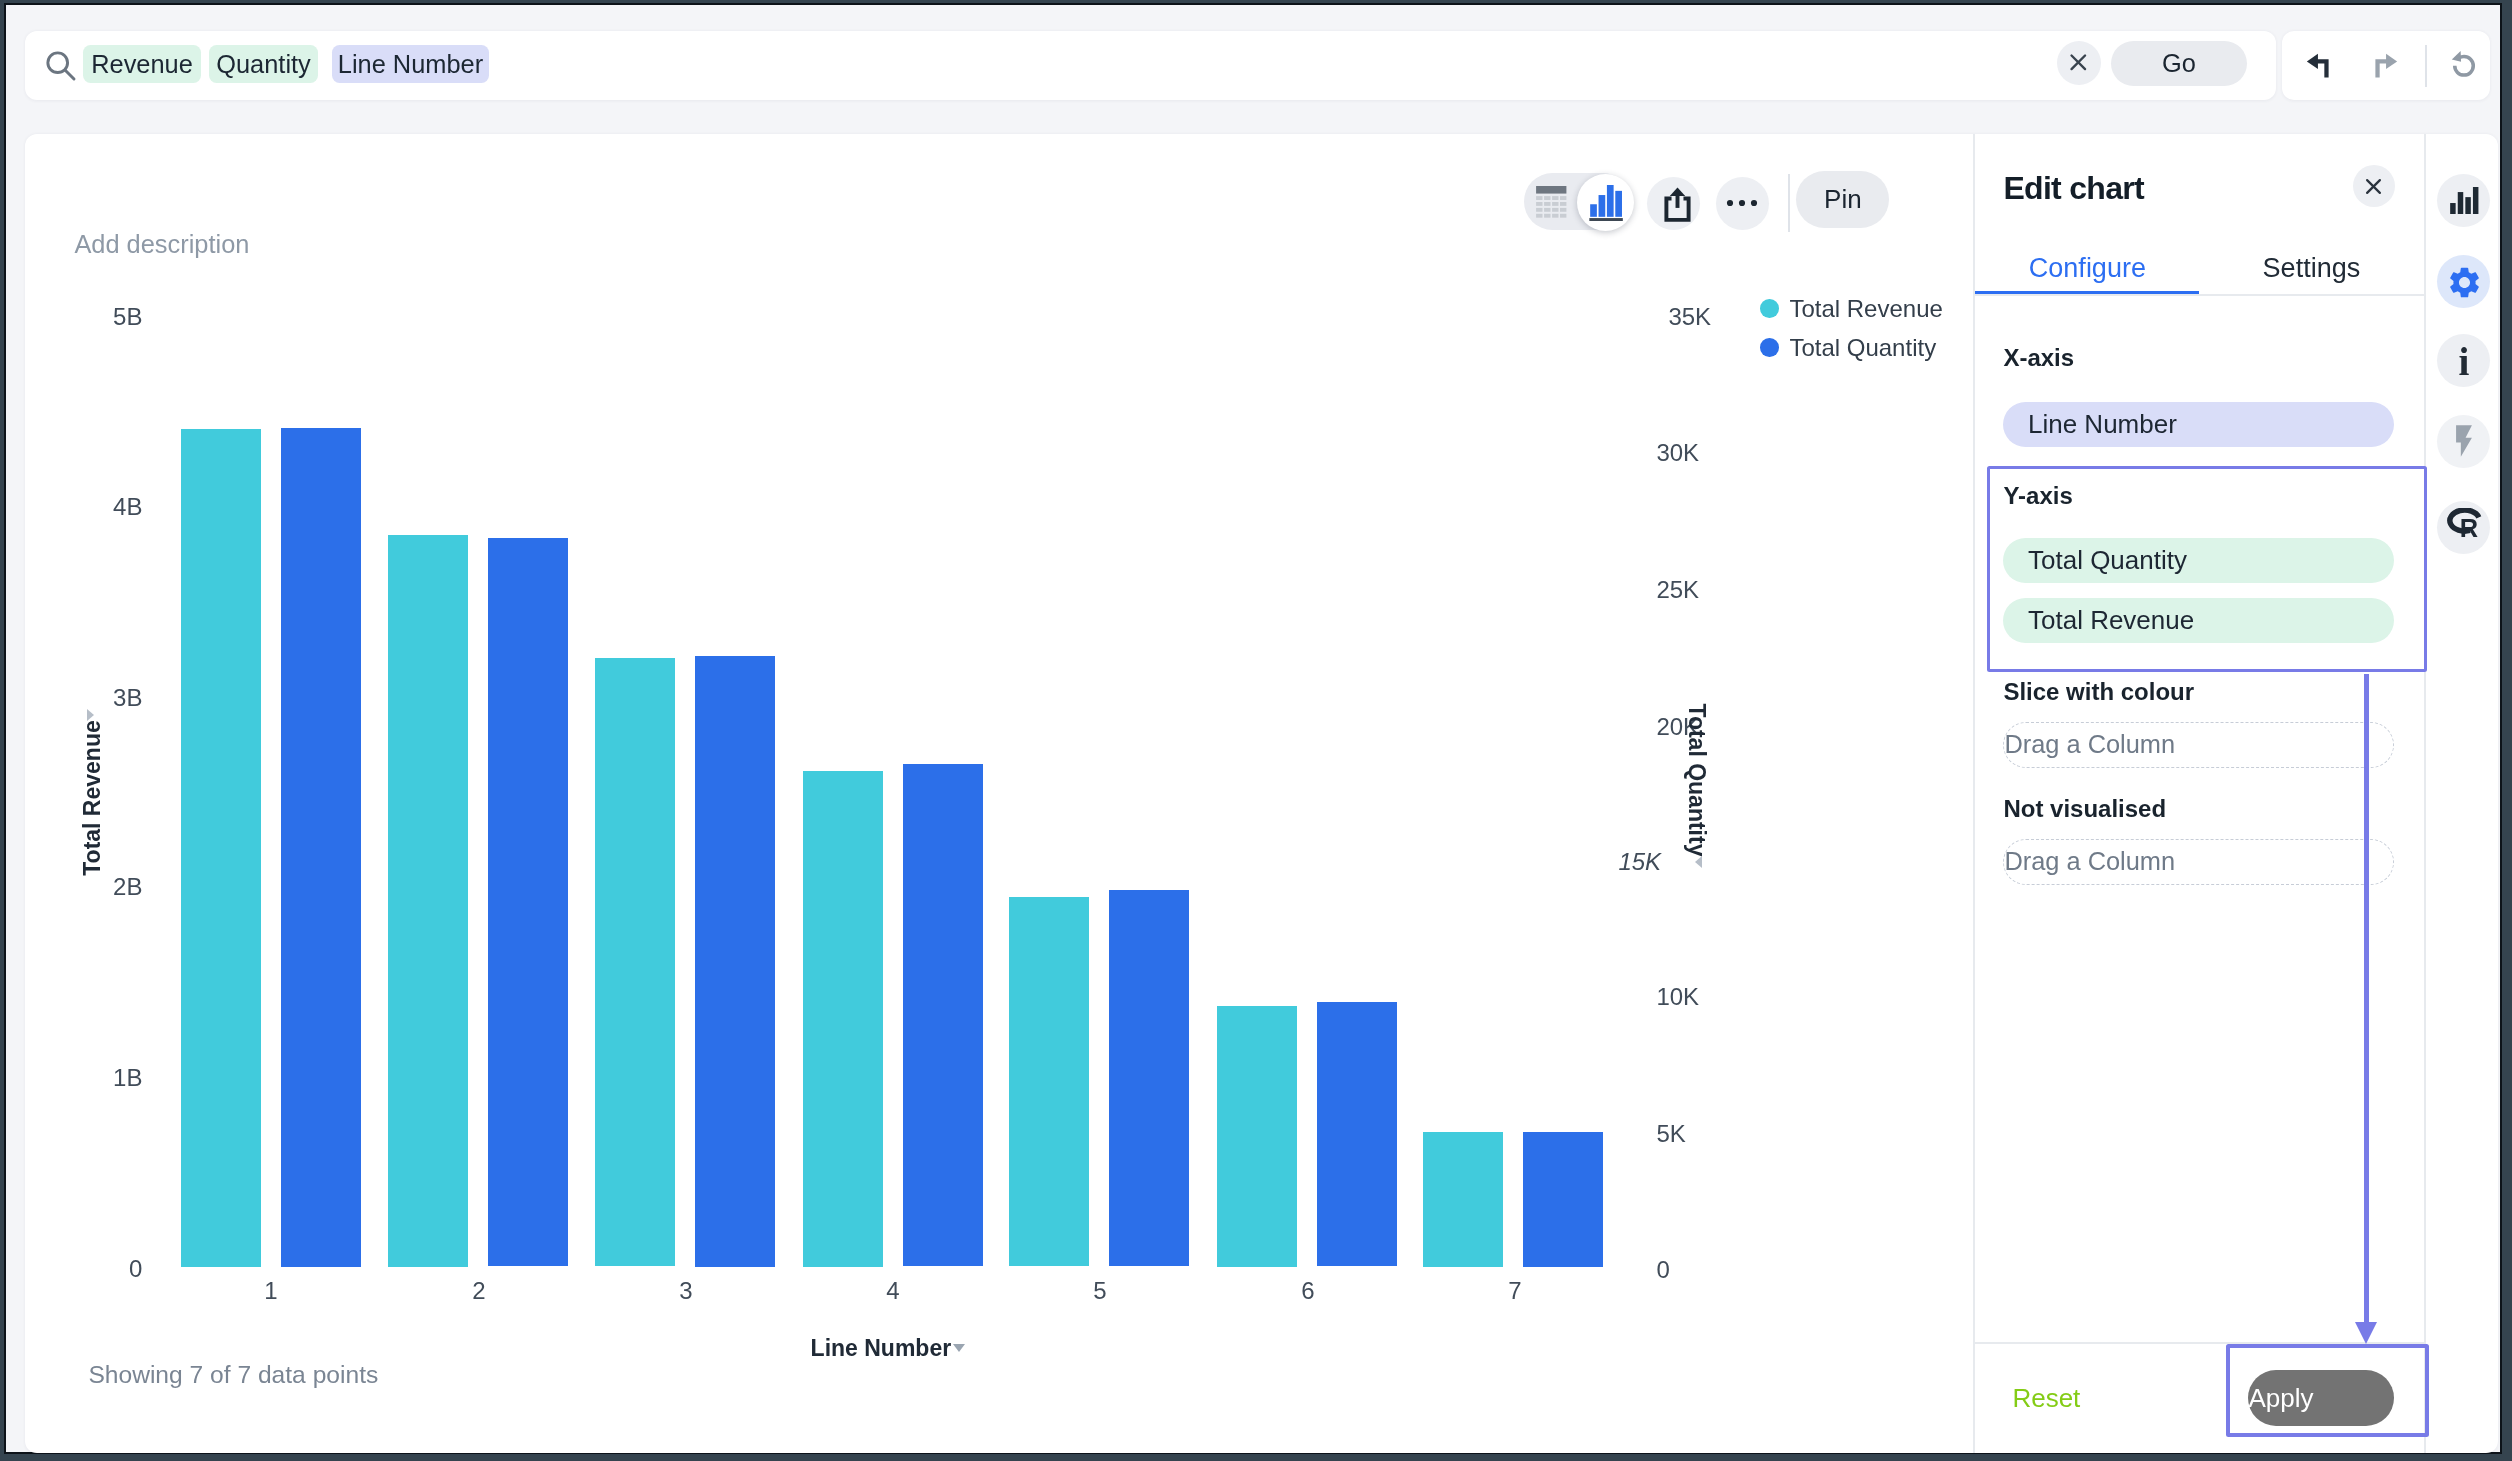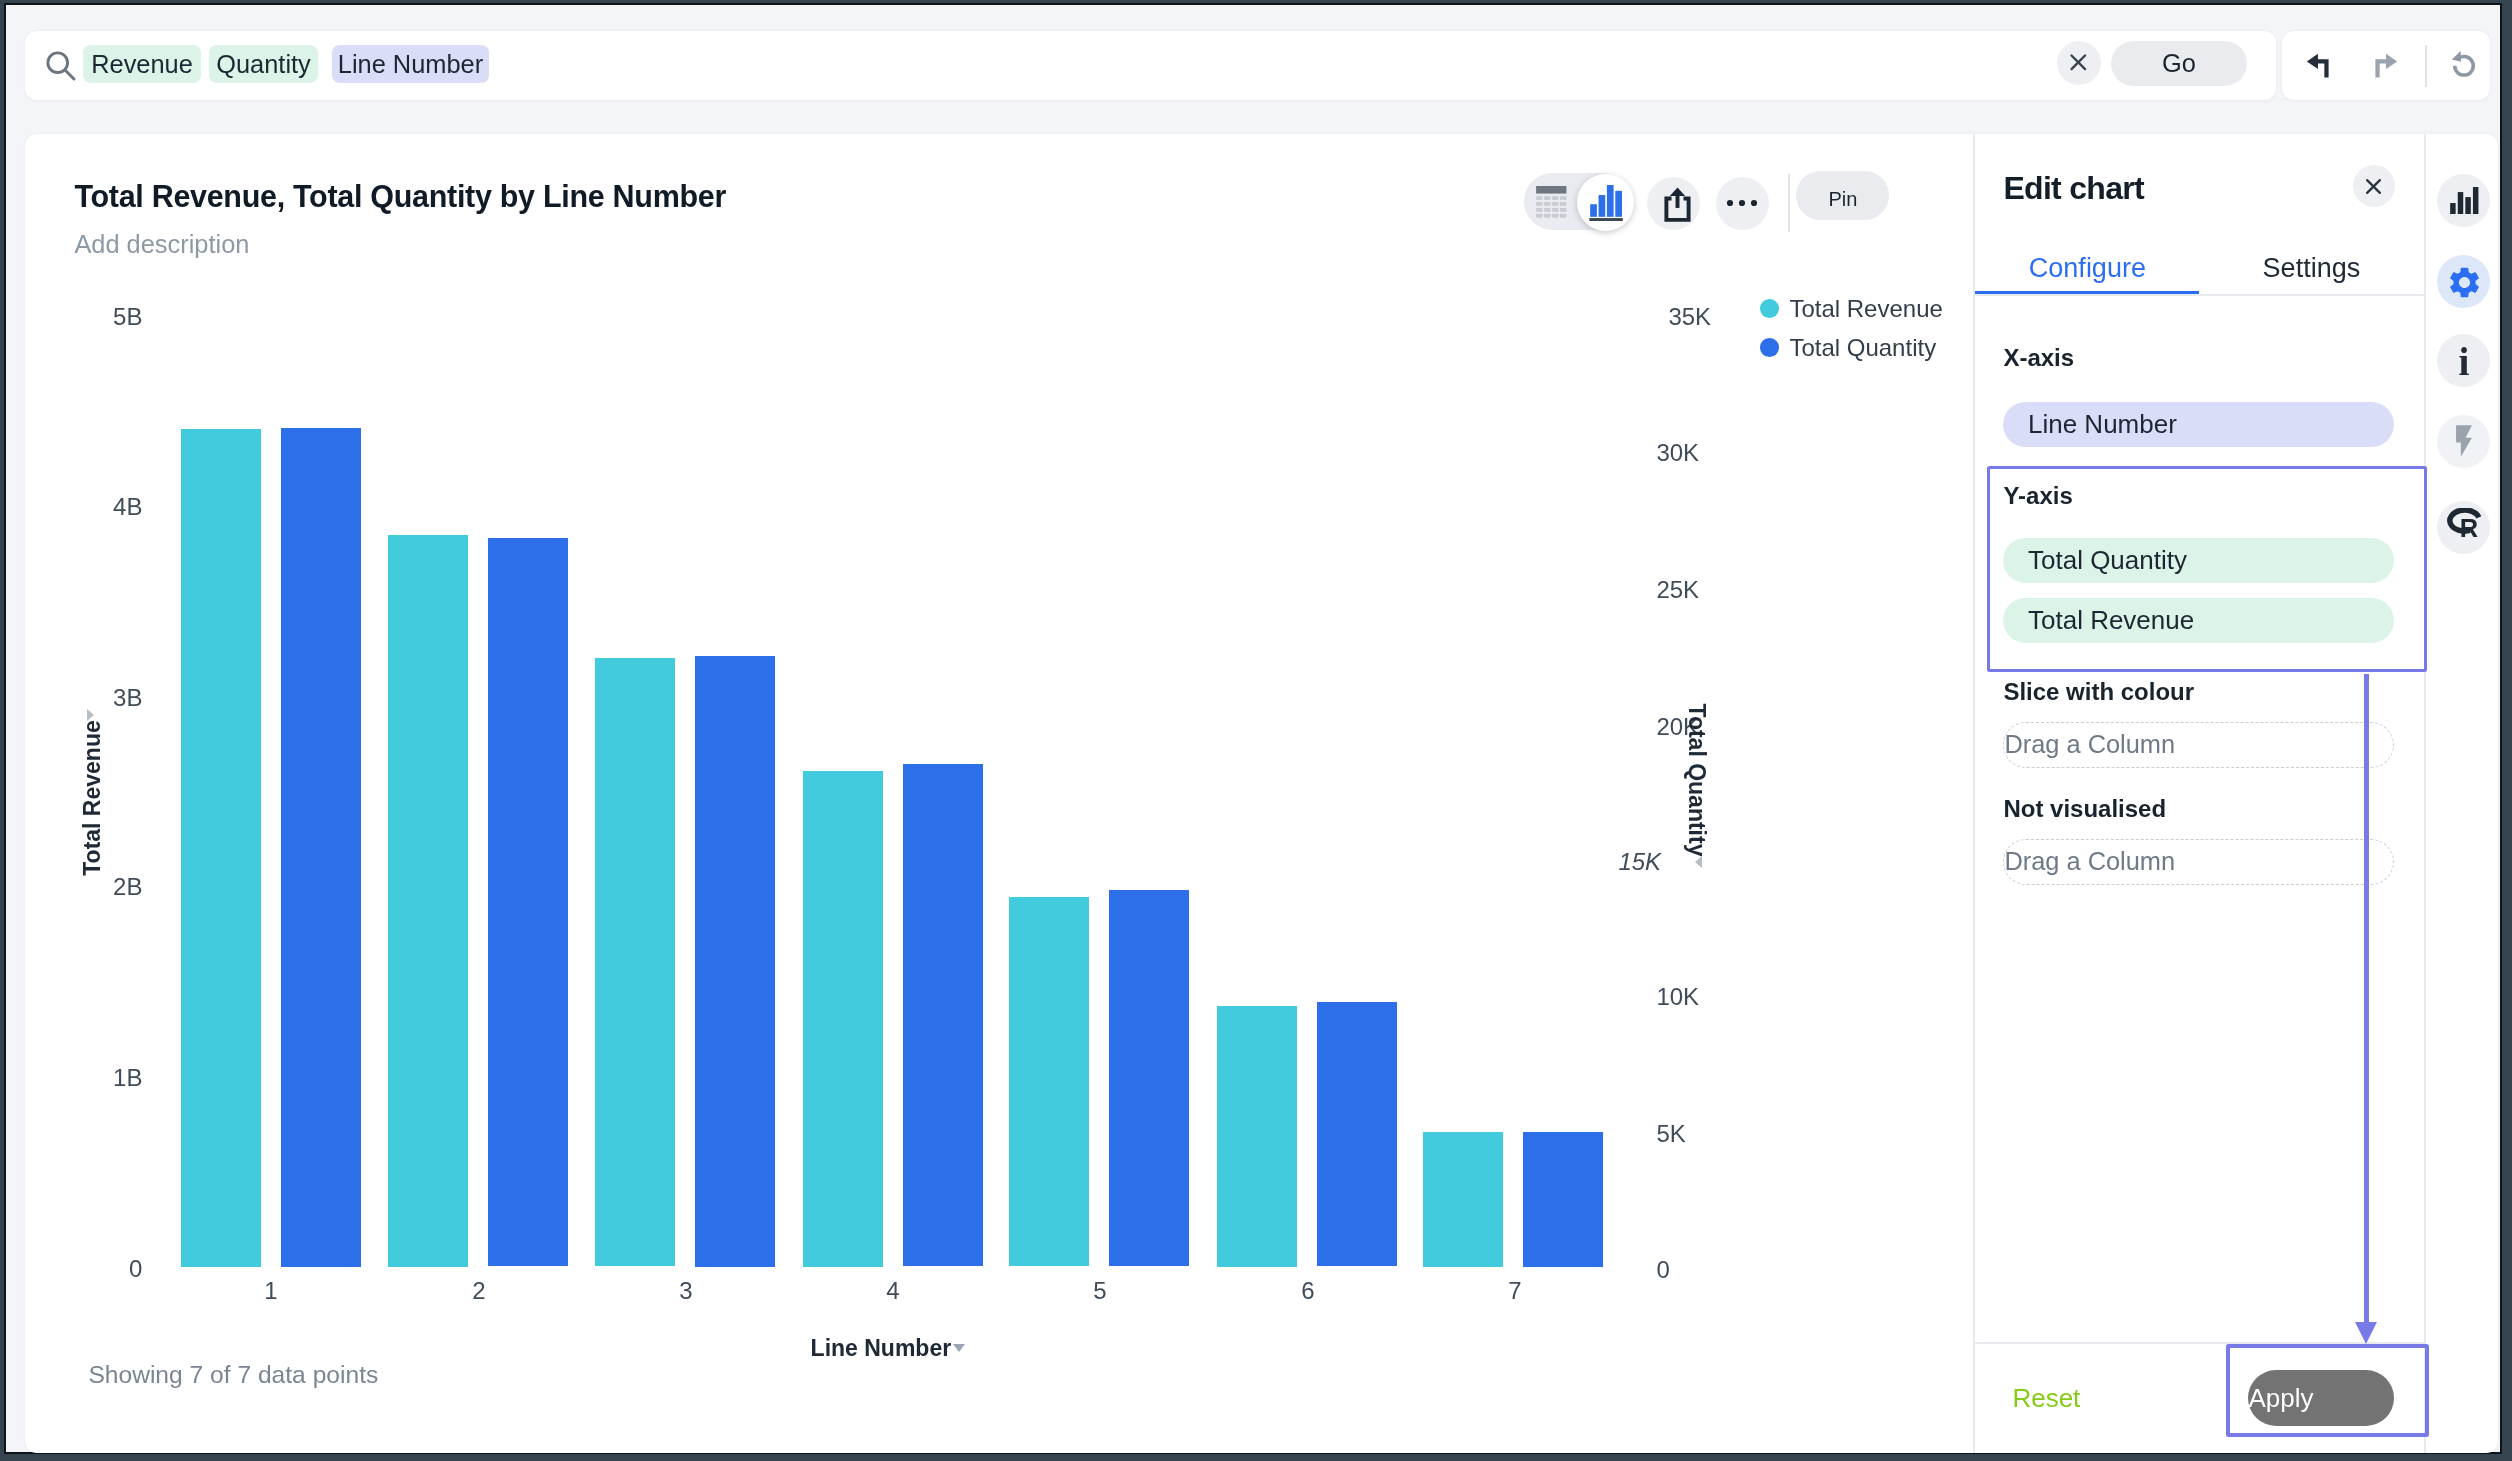--- a/index.html
+++ b/index.html
@@ -61,21 +61,20 @@
     <path d="M23 11 H10 V30" fill="none" stroke="#9aa3ad" stroke-width="5"></path>
   </svg>
 <div class="vdiv" style="left:2425px; top:45px; height:42px;"></div>
 <svg style="left:2448px; top:49px;" width="32" height="32" viewBox="0 0 38 38" fill="none">
     <circle cx="19" cy="20" r="11" stroke="#8f99a4" stroke-width="4.2" stroke-dasharray="58.5 10.6" stroke-dashoffset="-45.1"></circle>
     <polygon points="4.5,12.5 15,2.5 15.5,15" fill="#8f99a4"></polygon>
   </svg>
 
 <div class="card" id="maincard"></div>
 <div id="mc" class="abs" style="left:25.4px; top:134px; width:2473px; height:1319px;">
-  <div class="abs" style="left:49px; top:42px; font-size:30.5px; font-weight:bold; color:#111b26; line-height:41px; letter-spacing:-0.3px;">Total Revenue, Total Quantity by Line Number</div>
   <div class="abs" style="left:49px; top:95px; font-size:25.4px; color:#8e99a6; line-height:30.5px;">Add description</div>
 
   <div class="abs" style="left:1499px; top:39px; width:107px; height:57px; border-radius:29px; background:#e9ebf0;"></div>
   <svg style="left:1511px; top:52px;" width="30.5" height="32" viewBox="0 0 36 38">
       <rect x="0" y="0" width="36" height="9" fill="#6e7680"></rect>
       <g fill="#c9cdd3">
         <rect x="0" y="12" width="7.6" height="4.6"></rect>
         <rect x="9.5" y="12" width="7.6" height="4.6"></rect>
         <rect x="19" y="12" width="7.6" height="4.6"></rect>
         <rect x="28.4" y="12" width="7.6" height="4.6"></rect>
@@ -112,21 +111,21 @@
     </svg>
 
   <div class="circ" style="left:1691px; top:43px; width:53px; height:53px;"></div>
   <svg style="left:1699px; top:63px;" width="36" height="12" viewBox="0 0 42 14" fill="#1c2630">
       <circle cx="7" cy="7" r="3.6"></circle>
       <circle cx="21" cy="7" r="3.6"></circle>
       <circle cx="35" cy="7" r="3.6"></circle>
     </svg>
 
   <div class="vdiv" style="left:1763px; top:40px; height:58px;"></div>
-  <div class="pillbtn" style="left:1771px; top:37px; width:93px; height:49px; line-height:57px; font-size:20px;">Pin</div>
+  <div class="pillbtn" style="left:1771px; top:37px; width:93px; height:57px; line-height:57px; font-size:26px;">Pin</div>
 
   <div class="abs" style="left:1735px; top:165px; width:18.6px; height:18.6px; border-radius:50%; background:#41cbdc;"></div>
   <div class="abs" style="left:1764px; top:160px; font-size:24px; color:#333e4a; line-height:29px;">Total Revenue</div>
   <div class="abs" style="left:1735px; top:204px; width:18.6px; height:18.6px; border-radius:50%; background:#2c6fe9;"></div>
   <div class="abs" style="left:1764px; top:199px; font-size:24px; color:#333e4a; line-height:29px;">Total Quantity</div>
 
   <div class="ylab" style="left:58px; top:169px;">5B</div>
   <div class="ylab" style="left:58px; top:359px;">4B</div>
   <div class="ylab" style="left:58px; top:550px;">3B</div>
   <div class="ylab" style="left:58px; top:739px;">2B</div>

